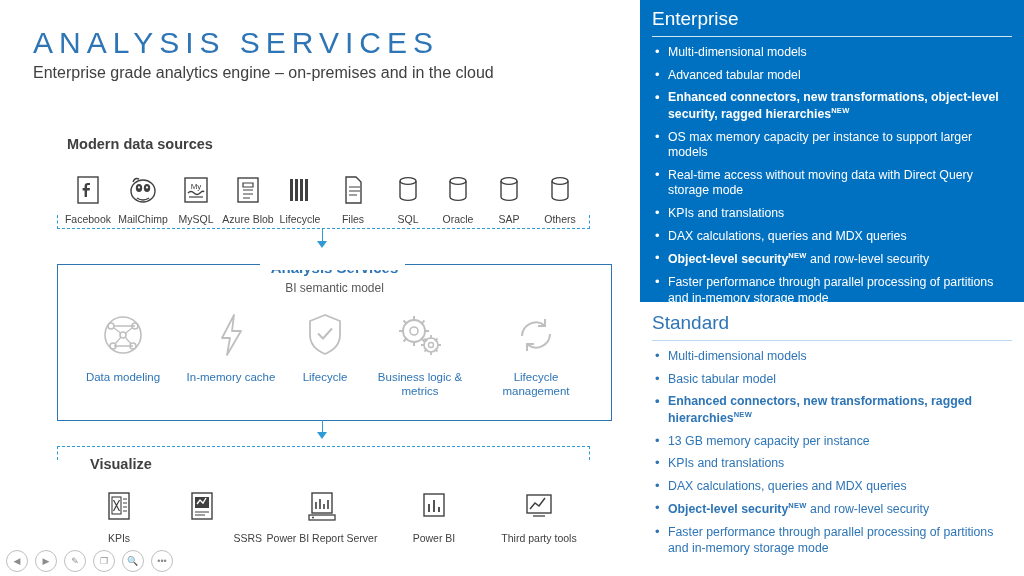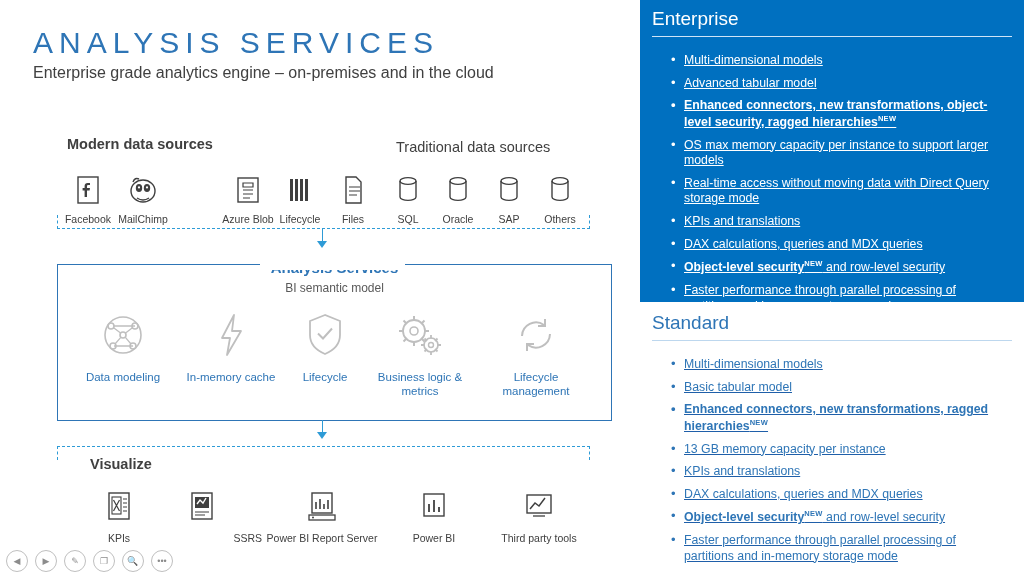--- a/index.html
+++ b/index.html
@@ -176,23 +176,22 @@
   .panel.standard h2 { color: #2e75b6; padding-top: 10px;}
   .rule {
     height: 1px;
     margin: 0 12px 8px 12px;
   }
   .panel.enterprise .rule { background: #cfe4f7; }
   .panel.standard .rule { background: #bdd7ee; }
 
   ul.feat {
     list-style: none;
-    margin: 16px;
+    margin: 0;
     padding: 0 14px 0 14px;
-    text-decoration: underline;
   }
   ul.feat li {
     position: relative;
     padding-left: 14px;
     margin-bottom: 7px;
     font-size: 12.3px;
     line-height: 1.27;
   }
   ul.feat li::before {
     content: "•";
@@ -236,21 +235,20 @@
 <body>
 
 <div class="slide">
 
   <div class="left">
 
     <div class="title">ANALYSIS SERVICES</div>
     <div class="subtitle">Enterprise grade analytics engine – on-premises and in the cloud</div>
 
     <div class="section-head bold" style="left:67px; top:136px;">Modern data sources</div>
-    <div class="section-head" style="left:396px; top:139px;">Traditional data sources</div>
 
     <div class="dashed-box" style="left:57px; top:228px; width:533px; height:1px; border-width:1px 0 0 0;"></div>
     <div class="dashed-box" style="left:57px; top:215px; width:1px; height:14px; border-width:0 0 0 1px;"></div>
     <div class="dashed-box" style="left:589px; top:215px; width:1px; height:14px; border-width:0 0 0 1px;"></div>
 
     <div class="src" style="left:52px; top:170px;">
       <div class="ic">
         <svg width="28" height="30" viewBox="0 0 28 30">
             <rect x="4" y="2" width="20" height="26" fill="none" stroke="#404040" stroke-width="1.4"></rect>
             <path d="M16 10h-1.6c-.9 0-1.4.5-1.4 1.3V13H16l-.4 2.6h-2.6V22h-2.4v-6.4H8.6V13H10.6v-2c0-2 1.2-3.1 3-3.1H16z" fill="#404040"></path>
@@ -267,20 +265,31 @@
             <ellipse cx="22" cy="14" rx="3.2" ry="4" fill="#404040"></ellipse>
             <circle cx="14" cy="13.4" r="1.1" fill="#fff"></circle>
             <circle cx="22" cy="13.4" r="1.1" fill="#fff"></circle>
             <path d="M12 24q6 4 12 0" fill="none" stroke="#404040" stroke-width="1.4"></path>
             <path d="M8 8q2-5 6-3" fill="none" stroke="#404040" stroke-width="1.4"></path>
           </svg>
       </div>
       <div class="lbl">MailChimp</div>
     </div>
 
+    <div class="src" style="left:160px; top:170px;">
+      <div class="ic">
+        <svg width="30" height="30" viewBox="0 0 30 30">
+            <rect x="4" y="3" width="22" height="24" fill="none" stroke="#404040" stroke-width="1.4"></rect>
+            <text x="15" y="14" font-size="8" text-anchor="middle" fill="#404040" font-family="Liberation Sans, sans-serif">My</text>
+            <path d="M7 18q3-3 6 0t6 0 4-1" fill="none" stroke="#404040" stroke-width="1.4"></path>
+            <path d="M8 22h14" stroke="#404040" stroke-width="1.2"></path>
+          </svg>
+      </div>
+      <div class="lbl">MySQL</div>
+    </div>
 
     <div class="src" style="left:212px; top:170px;">
       <div class="ic">
         <svg width="30" height="30" viewBox="0 0 30 30">
             <rect x="5" y="3" width="20" height="24" fill="none" stroke="#404040" stroke-width="1.4"></rect>
             <path d="M10 8h10v4H10z" fill="none" stroke="#404040" stroke-width="1.2"></path>
             <path d="M10 15h10M10 19h10M10 23h7" stroke="#404040" stroke-width="1.2"></path>
           </svg>
       </div>
       <div class="lbl">Azure Blob</div>

